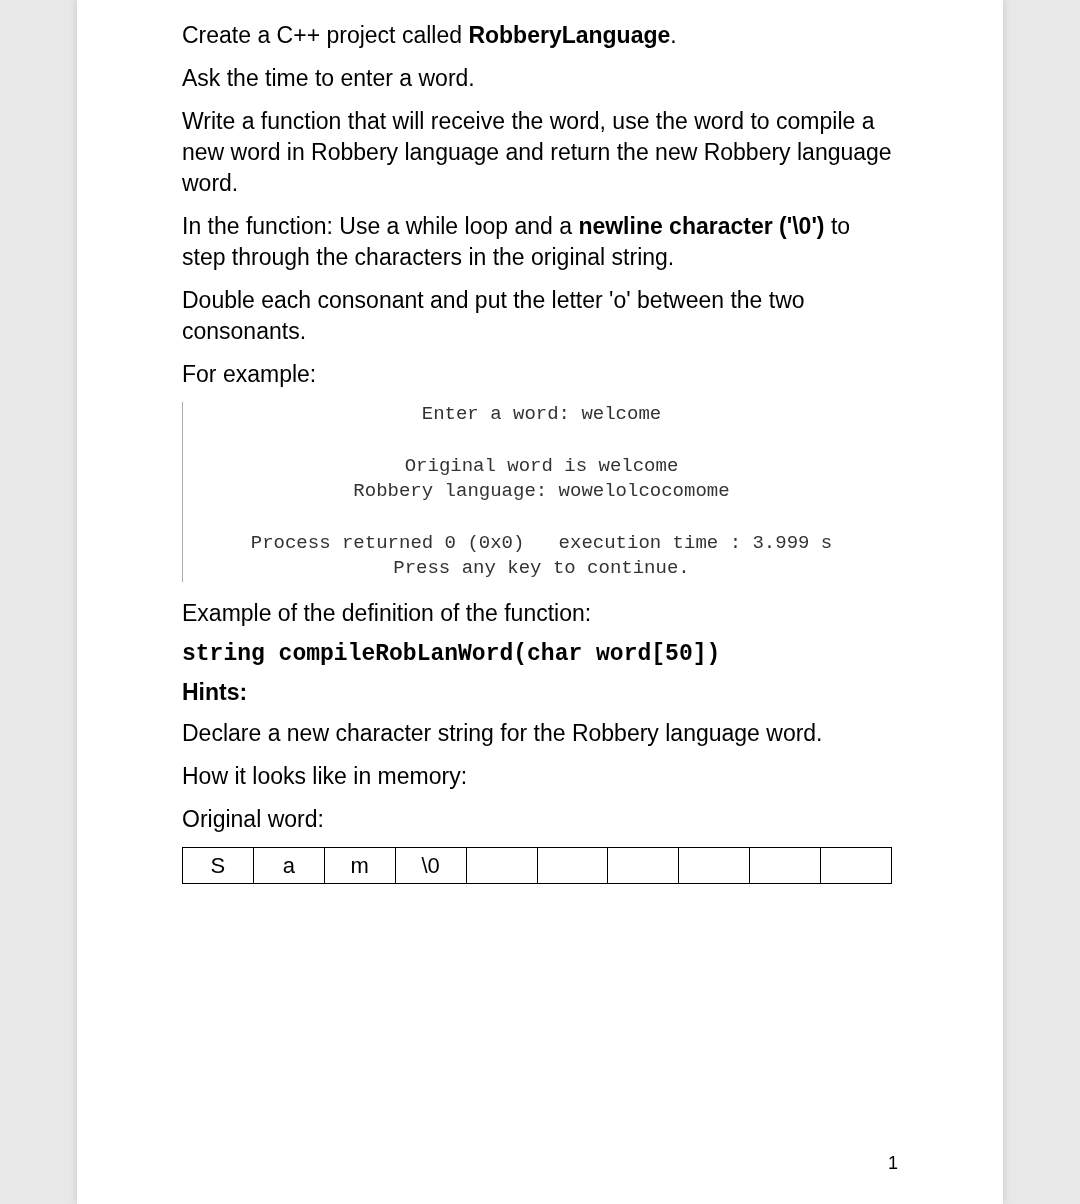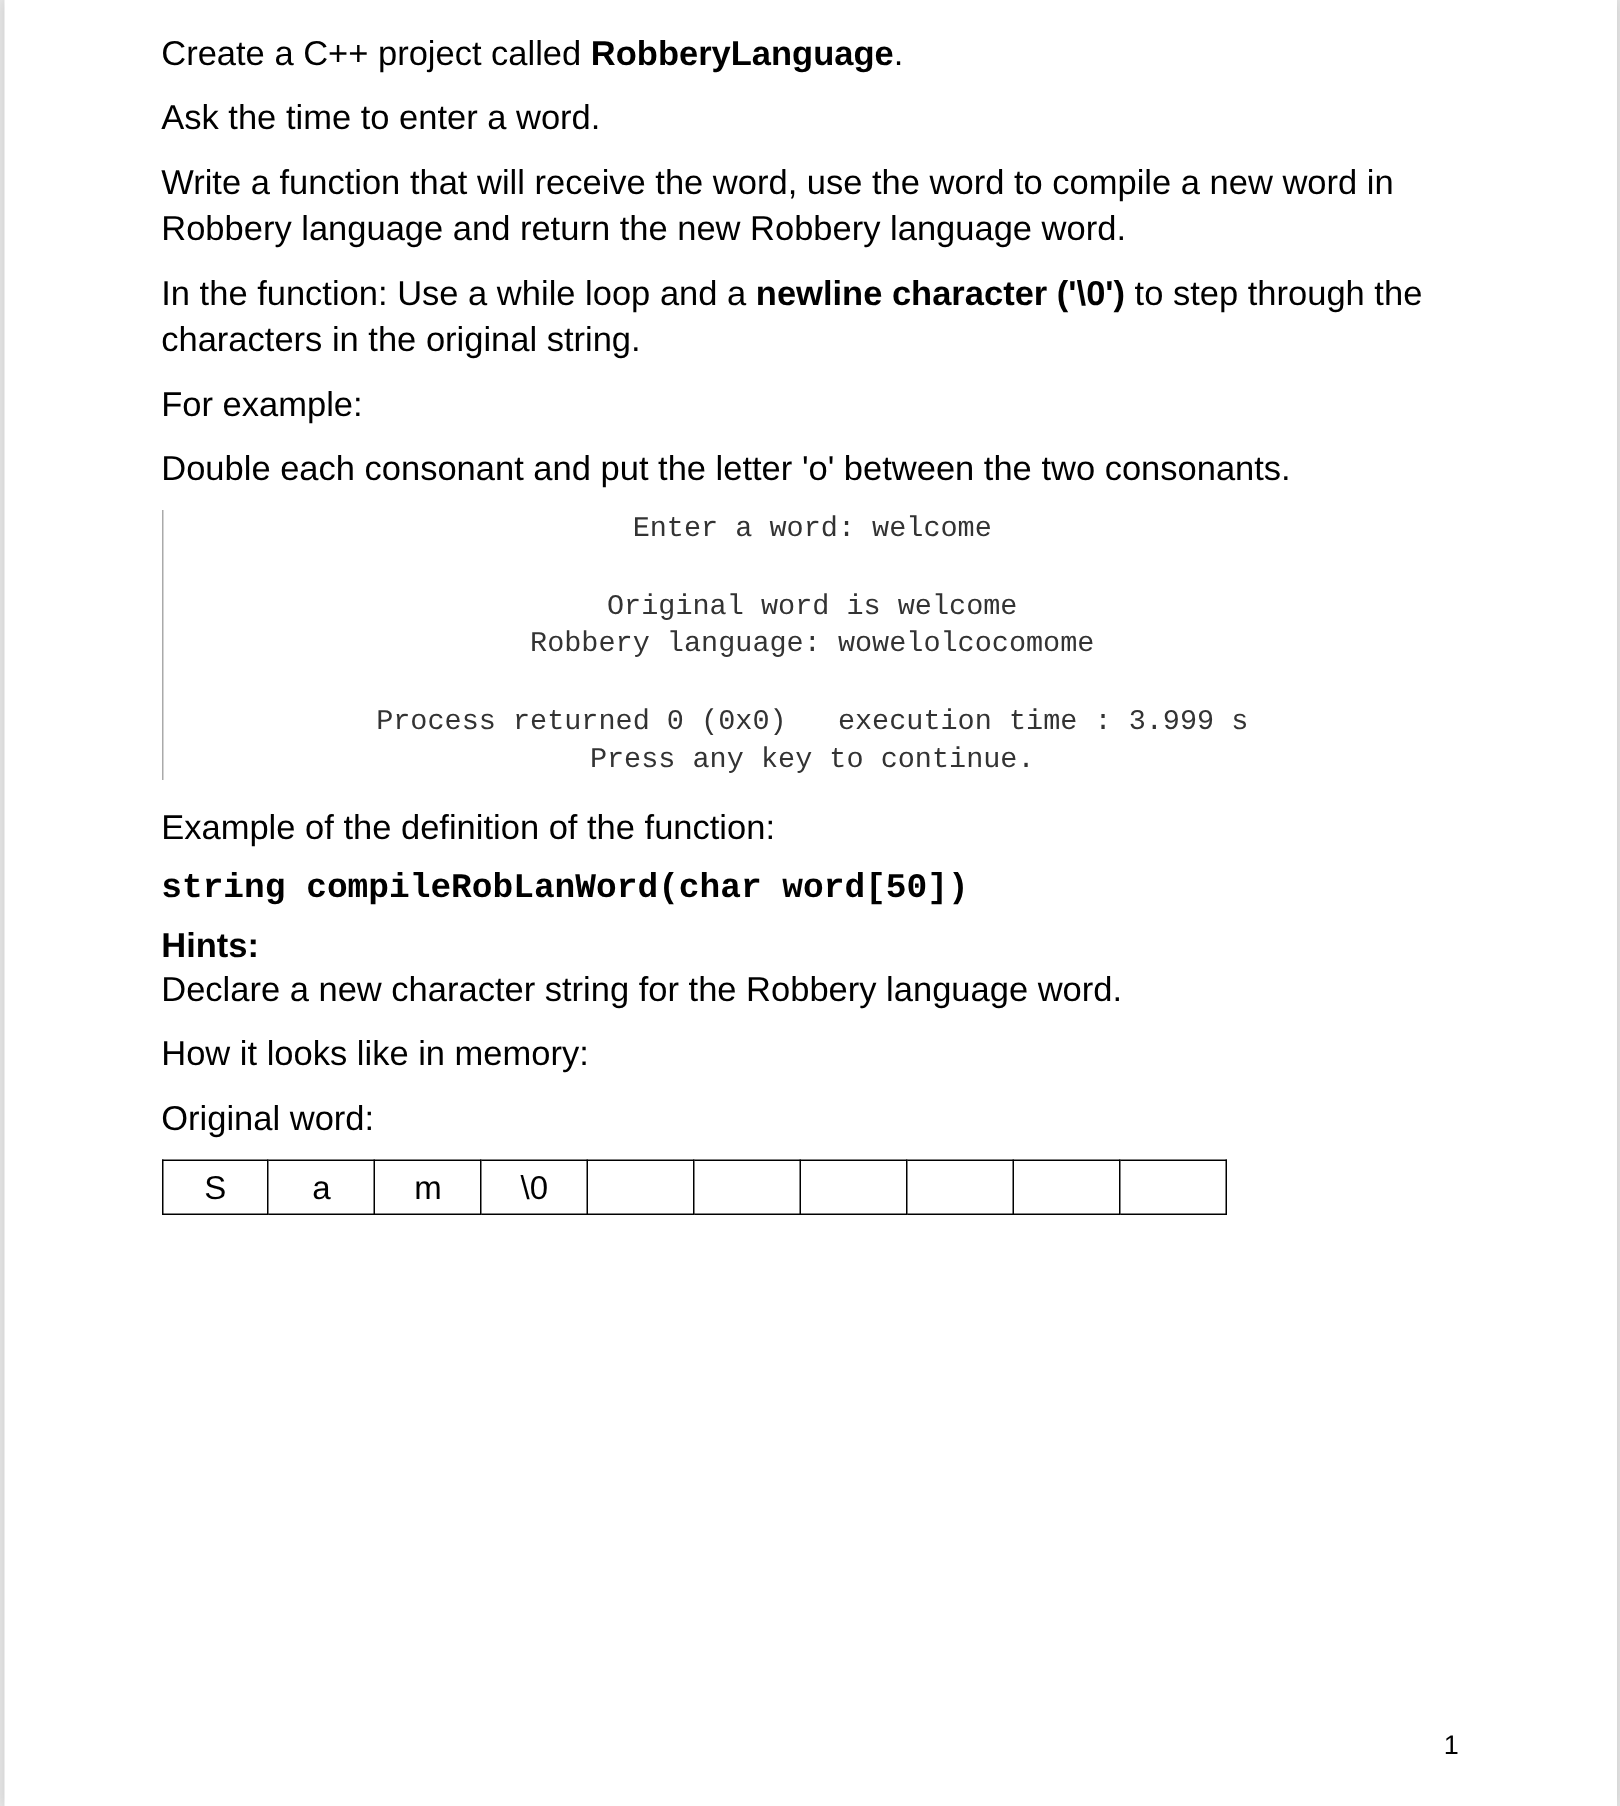--- a/index.html
+++ b/index.html
@@ -11,21 +11,21 @@
       background: #e8e8e8;
       font-family: Arial, sans-serif;
       width: 1080px;
       height: 1204px;
       display: flex;
       justify-content: center;
       padding-top: 0;
     }
     .page {
       background: #ffffff;
-      width: 1075px;
+      width: 926px;
       padding: 20px 105px 30px 105px;
       box-shadow: 0 0 8px rgba(0,0,0,0.15);
       position: relative;
     }
     .para {
       font-size: 23px;
       color: #000;
       line-height: 1.35;
       margin-bottom: 12px;
     }
@@ -45,20 +45,21 @@
     }
     .code-line {
       font-family: 'Courier New', monospace;
       font-weight: bold;
       font-size: 23px;
       margin-bottom: 12px;
     }
     .hints-label {
       font-weight: bold;
       font-size: 23px;
+      margin-bottom: 12px;
     }
     .memory-table {
       border-collapse: collapse;
       width: 710px;
       margin-top: 4px;
     }
     .memory-table td {
       border: 1px solid #000;
       height: 36px;
       width: 71px;
@@ -84,23 +85,23 @@
 
   <p class="para">Ask the time to enter a word.</p>
 
   <p class="para">Write a function that will receive the word, use the word to compile a new word in Robbery language and return the new Robbery language word.</p>
 
   <p class="para">
     <span>In the function: Use a while loop and a </span><span class="bold">newline character ('\0')</span><span> to step through the characters in the original string.</span>
   </p>
 
 
+  <p class="para">Double each consonant and put the letter 'o' between the two consonants.</p>
+
   <p class="para">For example:</p>
-
-  <p class="para">Double each consonant and put the letter 'o' between the two consonants.</p>
 
   <div class="console-block">Enter a word: welcome
 
 Original word is welcome
 Robbery language: wowelolcocomome
 
 Process returned 0 (0x0)   execution time : 3.999 s
 Press any key to continue.</div>
 
   <p class="para">Example of the definition of the function:</p>

